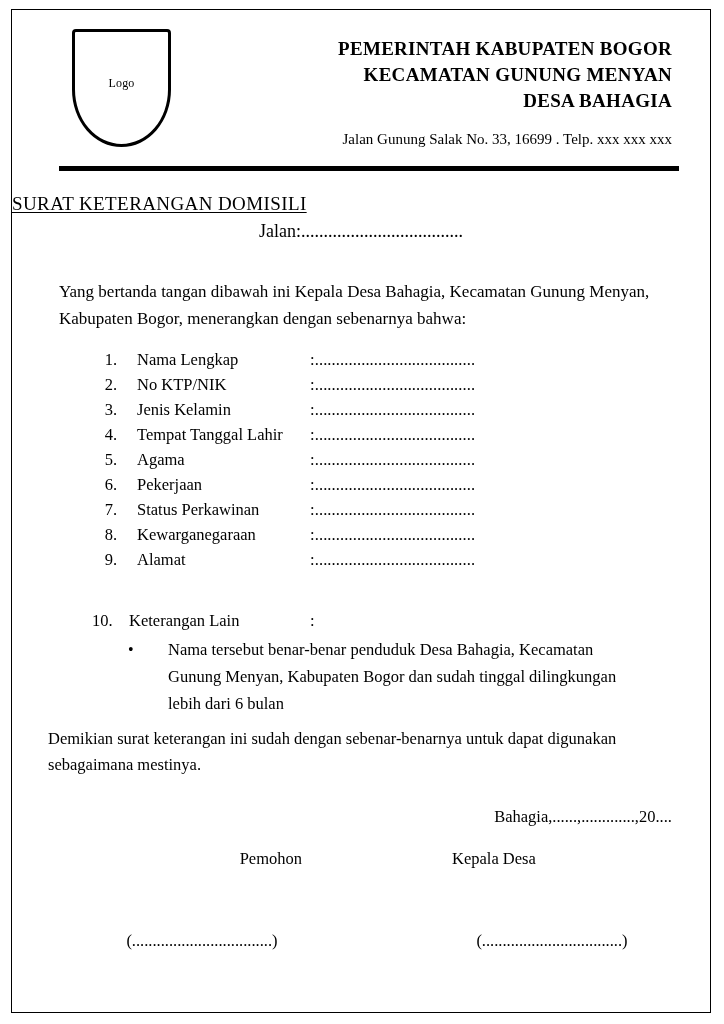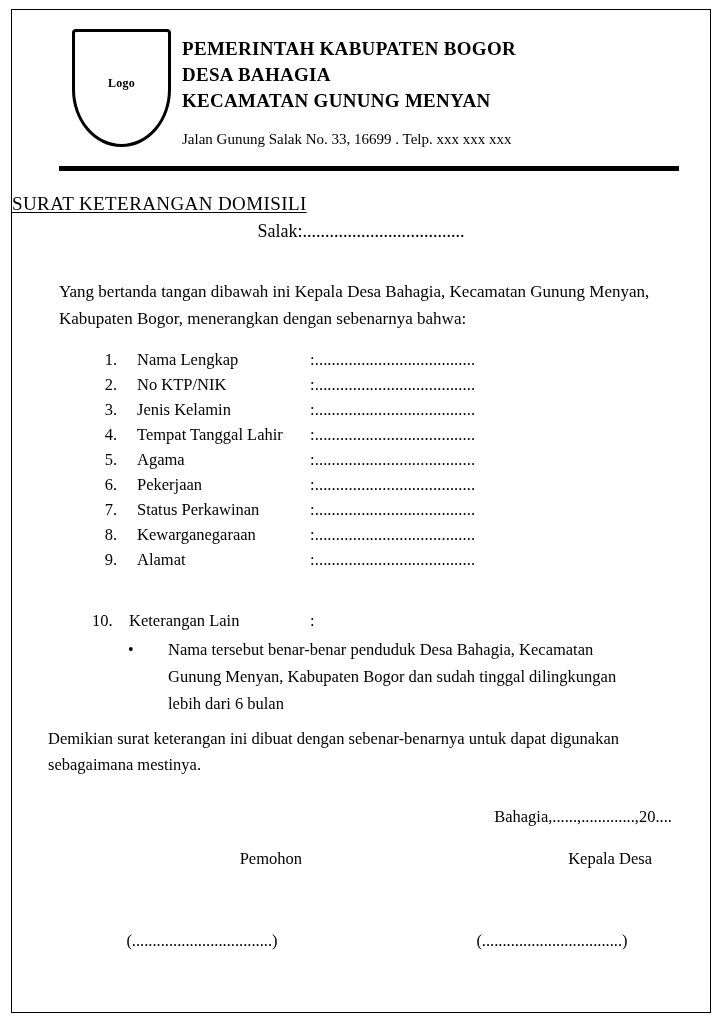--- a/index.html
+++ b/index.html
@@ -45,29 +45,29 @@
     box-sizing: border-box;
     background: #ffffff;
   }
   .logo-text {
     position: absolute;
     left: 0;
     top: 44px;
     width: 100%;
     text-align: center;
     font-size: 12px;
-    font-weight: bold;
+    font-weight: normal;
     letter-spacing: .2px;
   }
   .head-lines {
     position: absolute;
     left: 170px;
     top: 26px;
     width: 490px;
-    text-align: left;
+    text-align: right;
   }
   .head-lines .h {
     font-size: 19px;
     font-weight: bold;
     letter-spacing: .3px;
     line-height: 26px;
     white-space: nowrap;
   }
   .head-lines .addr {
     font-size: 15px;
@@ -203,21 +203,21 @@
     top: 839px;
     width: 200px;
     text-align: right;
     font-size: 16.5px;
   }
   .sig-right-title {
     position: absolute;
     left: 440px;
     top: 839px;
     width: 200px;
-    text-align: right;
+    text-align: left;
     font-size: 16.5px;
   }
   .sig-left-line {
     position: absolute;
     left: 90px;
     top: 921px;
     width: 200px;
     text-align: center;
     font-size: 16.5px;
   }
@@ -234,31 +234,31 @@
 <body>
 
 <div id="page">
 
   <div class="letterhead">
     <div class="logo-shield">
       <div class="logo-text">Logo</div>
     </div>
     <div class="head-lines">
       <div class="h">PEMERINTAH KABUPATEN BOGOR</div>
+      <div class="h">KECAMATAN GUNUNG MENYAN</div>
       <div class="h">DESA BAHAGIA</div>
-      <div class="h">KECAMATAN GUNUNG MENYAN</div>
       <div class="addr">Jalan Gunung Salak No. 33, 16699 . Telp. xxx xxx xxx</div>
     </div>
   </div>
   <div class="head-rule"></div>
 
   <div class="doc-title">
     <u>SURAT KETERANGAN DOMISILI</u>
   </div>
-  <div class="doc-number">Salak:....................................</div>
+  <div class="doc-number">Jalan:....................................</div>
 
   <div class="intro">Yang bertanda tangan dibawah ini Kepala Desa Bahagia, Kecamatan Gunung Menyan, Kabupaten Bogor, menerangkan dengan sebenarnya bahwa:</div>
 
   <div class="fields">
     <div class="field-row">
       <span class="f-num">1.</span>
       <span class="f-label">Nama Lengkap</span>
       <span class="f-value">:......................................</span>
     </div>
     <div class="field-row">
@@ -307,21 +307,21 @@
     <span class="k-num">10.</span>
     <span class="k-label">Keterangan Lain</span>
     <span class="k-colon">:</span>
   </div>
 
   <div class="bullet-block">
     <span class="bullet-dot">•</span>
     <span class="bullet-text">Nama tersebut benar-benar penduduk Desa Bahagia, Kecamatan Gunung Menyan, Kabupaten Bogor dan sudah tinggal dilingkungan lebih dari 6 bulan</span>
   </div>
 
-  <div class="closing">Demikian surat keterangan ini dibuat dengan sebenar-benarnya untuk dapat digunakan sebagaimana mestinya.</div>
+  <div class="closing">Demikian surat keterangan ini sudah dengan sebenar-benarnya untuk dapat digunakan sebagaimana mestinya.</div>
 
   <div class="place-date">Bahagia,......,.............,20....</div>
   <div class="sig-left-title">Pemohon</div>
   <div class="sig-right-title">Kepala Desa</div>
   <div class="sig-left-line">(..................................)</div>
   <div class="sig-right-line">(..................................)</div>
 
 </div>
 
 </body></html>

